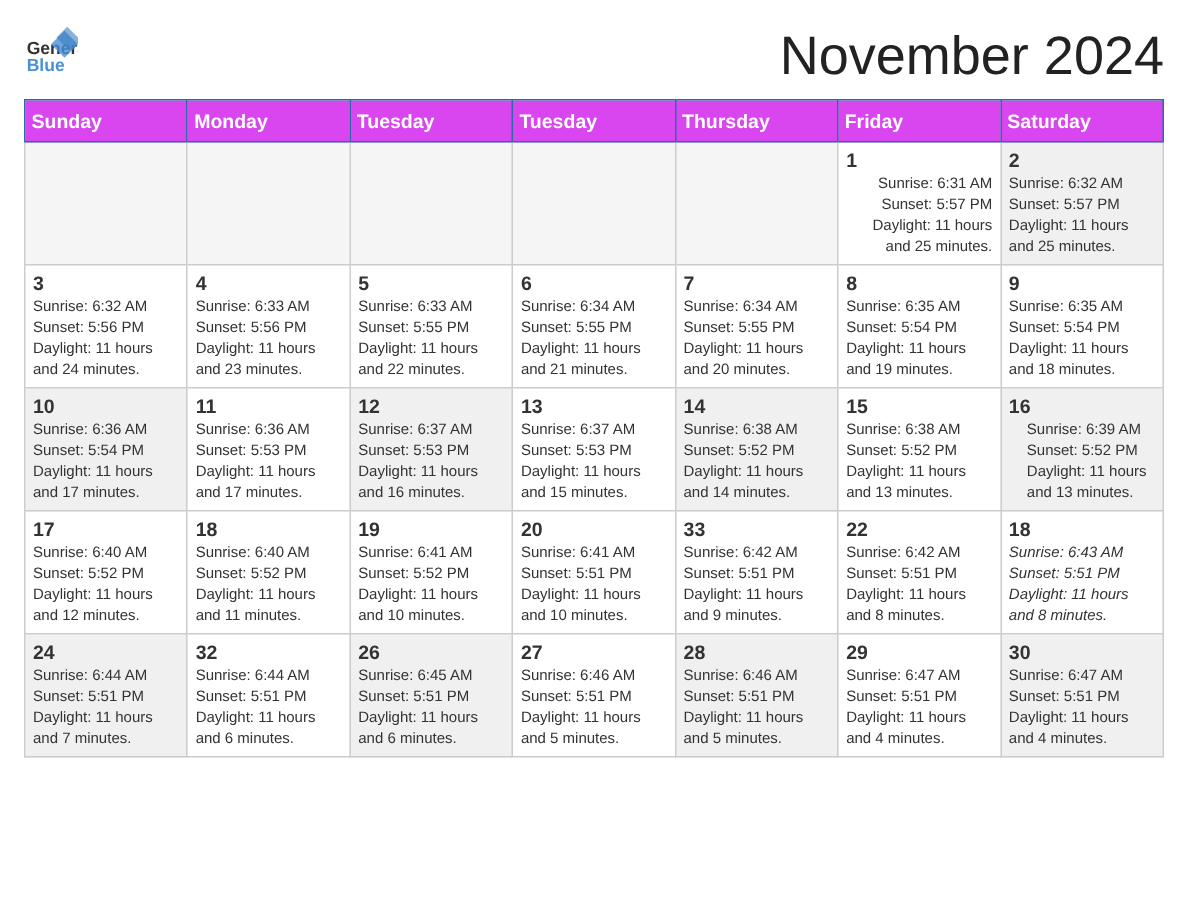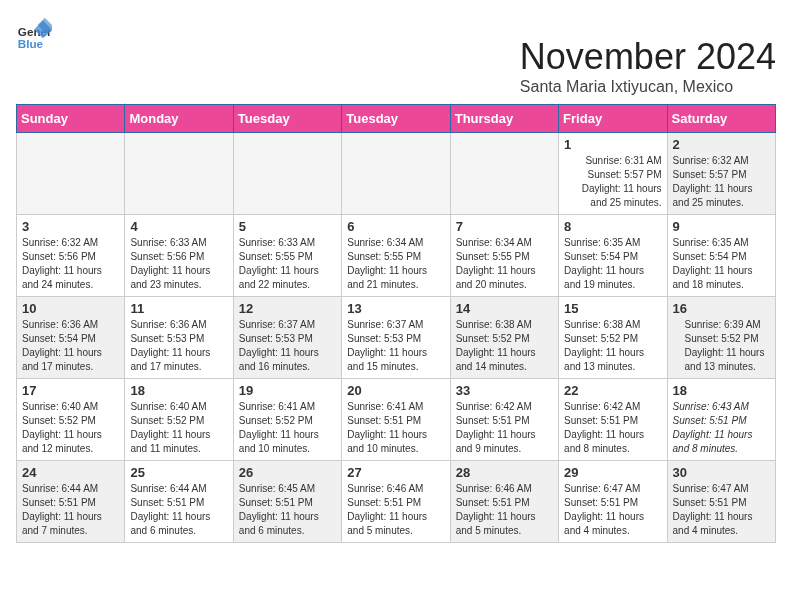--- a/index.html
+++ b/index.html
@@ -19,38 +19,38 @@
     .logo {
       display: flex;
       align-items: center;
       gap: 4px;
     }
     .logo-icon {
       width: 36px;
       height: 36px;
     }
     .title-section {
-      margin-top: 20px;
+      text-align: right;
     }
     .month-title {
       font-size: 36px;
       font-weight: normal;
       color: #222;
     }
     .location-title {
       font-size: 16px;
       color: #444;
     }
     table {
       width: 100%;
       border-collapse: collapse;
       table-layout: fixed;
     }
     th {
-      background-color: #ec4899;
+      background-color: #d946ef;
       color: white;
       padding: 6px 4px;
       font-size: 13px;
       font-weight: bold;
       text-align: left;
       border: 1px solid #2a6aaa;
     }
     td {
       vertical-align: top;
       border: 1px solid #ccc;
@@ -85,21 +85,20 @@
   <div class="logo">
     <svg class="logo-icon" viewBox="0 0 40 40">
       <text x="2" y="22" font-size="13" font-weight="bold" fill="#333">General</text>
       <text x="2" y="35" font-size="13" font-weight="bold" fill="#4a90d9">Blue</text>
       <polygon points="30,5 40,15 30,25 20,15" fill="#4a90d9" opacity="0.8"></polygon>
       <polygon points="32,2 42,12 34,20 24,10" fill="#3a7fc1" opacity="0.6"></polygon>
     </svg>
   </div>
   <div class="title-section">
     <div class="month-title">November 2024</div>
-    <div class="location-title">Santa Maria Ixtiyucan, Mexico</div>
   </div>
 </div>
 
 <table>
   <thead>
     <tr>
     <th>Sunday</th>
         <th>Monday</th>
         <th>Tuesday</th>
         <th>Tuesday</th>
@@ -261,21 +260,21 @@
         </td>
       </tr>
       <tr>
         <td class="shaded">
           <span class="day-number">24</span>
           <div class="day-info" style="white-space: pre-line;">Sunrise: 6:44 AM
 Sunset: 5:51 PM
 Daylight: 11 hours and 7 minutes.</div>
         </td>
         <td>
-          <span class="day-number">25</span>
+          <span class="day-number">32</span>
           <div class="day-info" style="white-space: pre-line;">Sunrise: 6:44 AM
 Sunset: 5:51 PM
 Daylight: 11 hours and 6 minutes.</div>
         </td>
         <td class="shaded">
           <span class="day-number">26</span>
           <div class="day-info" style="white-space: pre-line;">Sunrise: 6:45 AM
 Sunset: 5:51 PM
 Daylight: 11 hours and 6 minutes.</div>
         </td>

